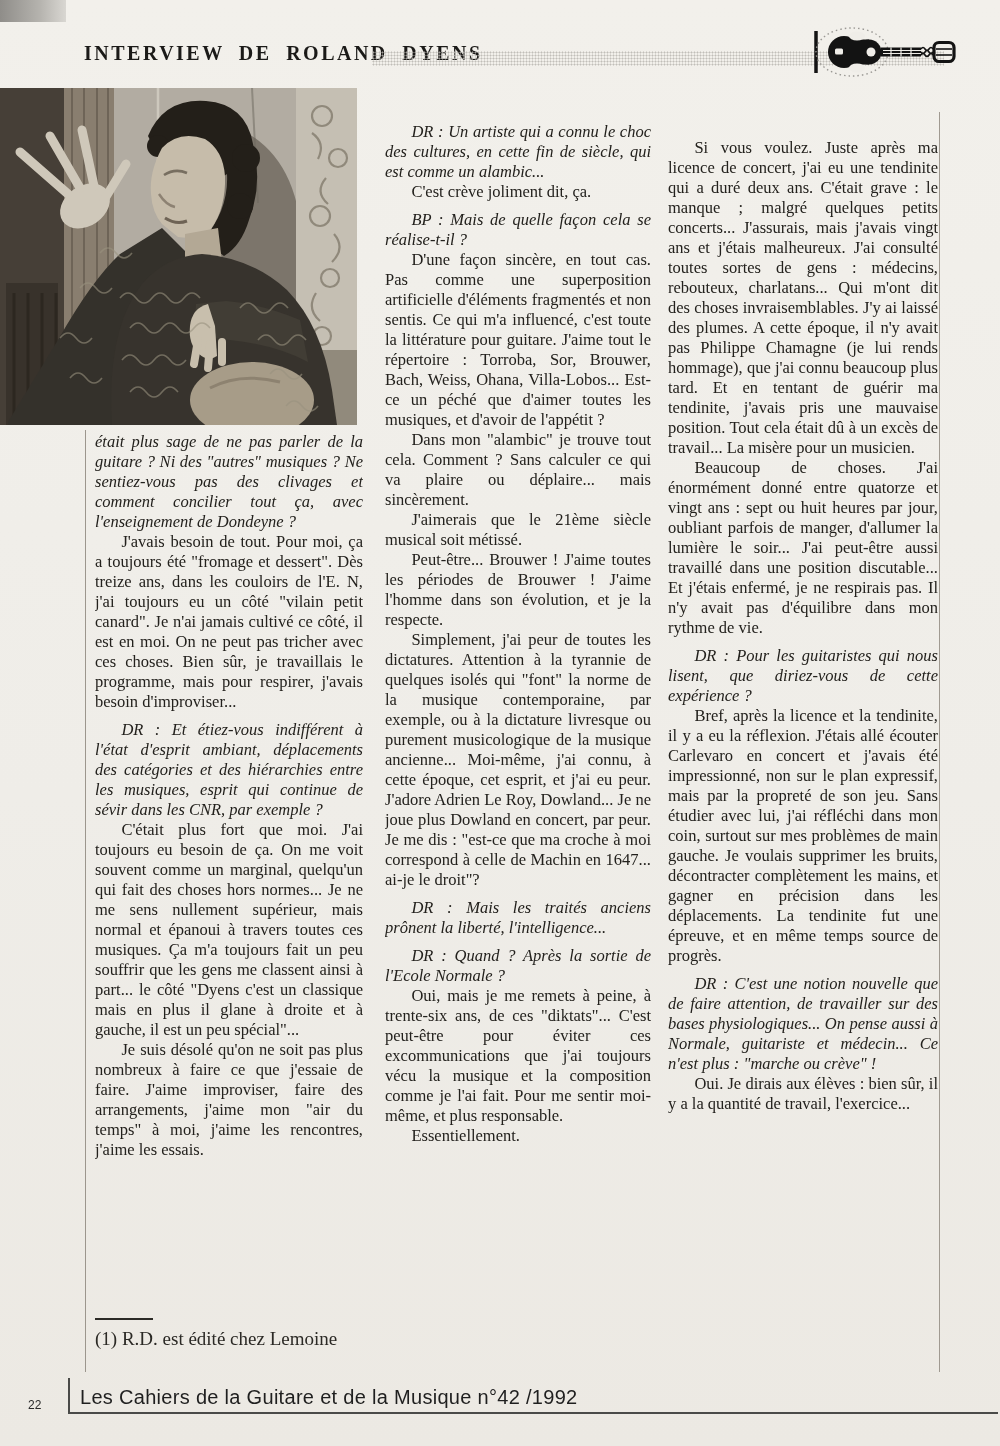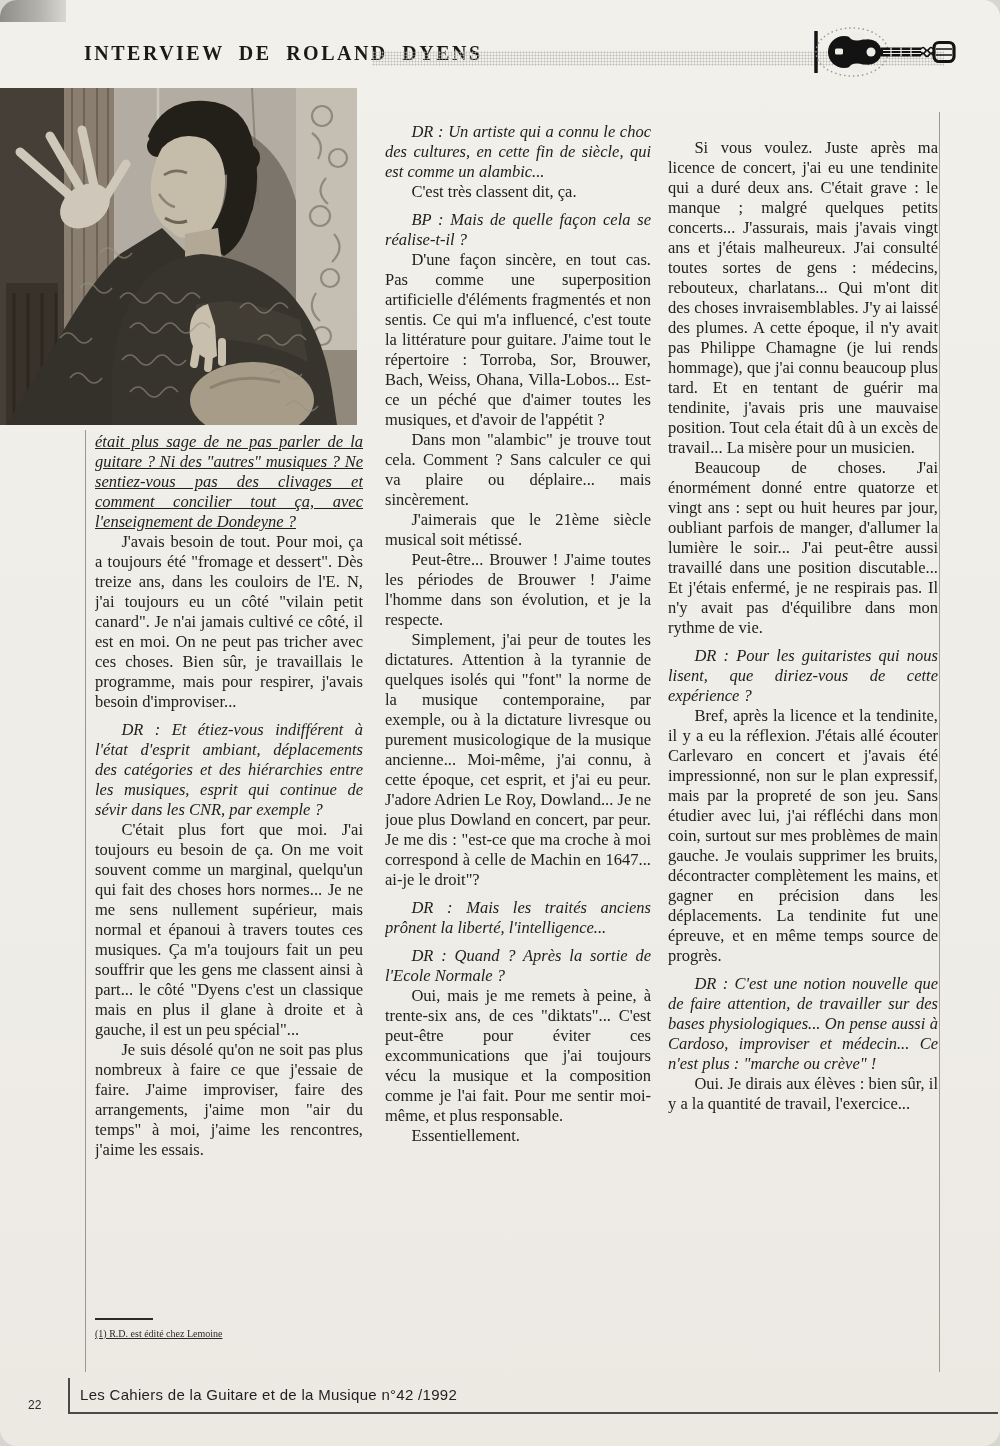--- a/index.html
+++ b/index.html
@@ -1,19 +1,19 @@
 <!DOCTYPE html>
 <html><head>
 <meta charset="utf-8">
 <style>
   html,body{margin:0;padding:0;background:#d8d6d1;}
   .page{
     position:relative;width:1000px;height:1446px;overflow:hidden;
     background:linear-gradient(180deg,#f2f0eb 0%,#efede8 55%,#ece9e3 100%);
-    font-family:"Liberation Serif", serif;color:#23211d;border-radius:17px;
+    font-family:"Liberation Serif", serif;color:#23211d;
   }
   
   .scan-corner{position:absolute;left:0;top:0;width:66px;height:22px;
     background:linear-gradient(90deg,#8f8d89,#b5b3ae 60%,#d9d7d2);}
   
   .page-title{position:absolute;left:84px;top:42px;margin:0;
     font-size:20px;font-weight:600;letter-spacing:2.5px;word-spacing:7px;color:#1b1a18;}
   .dotband{position:absolute;left:372px;top:51px;width:572px;height:15px;
     background-image:radial-gradient(circle,#b8b5b0 0.9px,rgba(0,0,0,0) 1.1px);
     background-size:3px 3px;opacity:.85;}
@@ -23,33 +23,33 @@
   
   .rule-left{position:absolute;left:85px;top:430px;width:1px;height:942px;background:#9c968d;}
   .rule-right{position:absolute;left:939px;top:112px;width:1px;height:1260px;background:#a09a91;}
   
   .col{position:absolute;text-align:justify;font-size:16.5px;line-height:20px;overflow:hidden;}
   .col-left{left:95px;top:432px;width:268px;height:878px;}
   .col-middle{left:385px;top:122px;width:266px;height:1240px;}
   .col-right{left:668px;top:138px;width:270px;height:1240px;}
   .para{margin:0;text-indent:1.6em;}
   .para.question{font-style:italic;margin-top:8px;}
-  .para.cont{text-indent:0;text-decoration:underline;}
+  .para.cont{text-indent:0;}
   .col .para:first-child{margin-top:0;}
   
   .footnote{position:absolute;left:95px;top:1318px;width:268px;}
   .fn-rule{width:58px;border-top:2px solid #2c2a26;margin-bottom:8px;}
-  .fn-text{font-size:10px;color:#2b2925;text-decoration:underline;}
+  .fn-text{font-size:19px;color:#2b2925;}
   
   .page-number{position:absolute;left:28px;top:1398px;font-family:"Liberation Sans",sans-serif;
     font-size:12px;color:#2a2a2a;}
   .footer-rule-v{position:absolute;left:68px;top:1378px;width:2px;height:35px;background:#4a4a48;}
   .footer-rule-h{position:absolute;left:68px;top:1412px;width:930px;height:2px;background:#4a4a48;}
   .footer-title{position:absolute;left:80px;top:1386px;font-family:"Liberation Sans",sans-serif;
-    font-size:15px;color:#1f1f1f;letter-spacing:.3px;}
+    font-size:20px;color:#1f1f1f;letter-spacing:.3px;}
 </style>
 </head>
 <body>
 
 <div class="page">
 
   <div class="scan-corner"></div>
 
   <h1 class="page-title">INTERVIEW DE ROLAND DYENS</h1>
   <div class="dotband"></div>
@@ -165,38 +165,38 @@
 
   <div class="col col-left">
       <p class="para question cont">était plus sage de ne pas parler de la guitare ? Ni des "autres" musiques ? Ne sentiez-vous pas des clivages et comment concilier tout ça, avec l'enseignement de Dondeyne ?</p>
       <p class="para answer">J'avais besoin de tout. Pour moi, ça a toujours été "fromage et dessert". Dès treize ans, dans les couloirs de l'E. N, j'ai toujours eu un côté "vilain petit canard". Je n'ai jamais cultivé ce côté, il est en moi. On ne peut pas tricher avec ces choses. Bien sûr, je travaillais le programme, mais pour respirer, j'avais besoin d'improviser...</p>
       <p class="para question">DR : Et étiez-vous indifférent à l'état d'esprit ambiant, déplacements des catégories et des hiérarchies entre les musiques, esprit qui continue de sévir dans les CNR, par exemple ?</p>
       <p class="para answer">C'était plus fort que moi. J'ai toujours eu besoin de ça. On me voit souvent comme un marginal, quelqu'un qui fait des choses hors normes... Je ne me sens nullement supérieur, mais normal et épanoui à travers toutes ces musiques. Ça m'a toujours fait un peu souffrir que les gens me classent ainsi à part... le côté "Dyens c'est un classique mais en plus il glane à droite et à gauche, il est un peu spécial"...</p>
       <p class="para answer">Je suis désolé qu'on ne soit pas plus nombreux à faire ce que j'essaie de faire. J'aime improviser, faire des arrangements, j'aime mon "air du temps" à moi, j'aime les rencontres, j'aime les essais.</p>
     </div>
   <div class="col col-middle">
       <p class="para question">DR : Un artiste qui a connu le choc des cultures, en cette fin de siècle, qui est comme un alambic...</p>
-      <p class="para answer">C'est très classent dit, ça.</p>
+      <p class="para answer">C'est crève joliment dit, ça.</p>
       <p class="para question">BP : Mais de quelle façon cela se réalise-t-il ?</p>
       <p class="para answer">D'une façon sincère, en tout cas. Pas comme une superposition artificielle d'éléments fragmentés et non sentis. Ce qui m'a influencé, c'est toute la littérature pour guitare. J'aime tout le répertoire : Torroba, Sor, Brouwer, Bach, Weiss, Ohana, Villa-Lobos... Est-ce un péché que d'aimer toutes les musiques, et d'avoir de l'appétit ?</p>
       <p class="para answer">Dans mon "alambic" je trouve tout cela. Comment ? Sans calculer ce qui va plaire ou déplaire... mais sincèrement.</p>
       <p class="para answer">J'aimerais que le 21ème siècle musical soit métissé.</p>
       <p class="para answer">Peut-être... Brouwer ! J'aime toutes les périodes de Brouwer ! J'aime l'homme dans son évolution, et je la respecte.</p>
       <p class="para answer">Simplement, j'ai peur de toutes les dictatures. Attention à la tyrannie de quelques isolés qui "font" la norme de la musique contemporaine, par exemple, ou à la dictature livresque ou purement musicologique de la musique ancienne... Moi-même, j'ai connu, à cette époque, cet esprit, et j'ai eu peur. J'adore Adrien Le Roy, Dowland... Je ne joue plus Dowland en concert, par peur. Je me dis : "est-ce que ma croche à moi correspond à celle de Machin en 1647... ai-je le droit"?</p>
       <p class="para question">DR : Mais les traités anciens prônent la liberté, l'intelligence...</p>
       <p class="para question">DR : Quand ? Après la sortie de l'Ecole Normale ?</p>
       <p class="para answer">Oui, mais je me remets à peine, à trente-six ans, de ces "diktats"... C'est peut-être pour éviter ces excommunications que j'ai toujours vécu la musique et la composition comme je l'ai fait. Pour me sentir moi-même, et plus responsable.</p>
       <p class="para answer">Essentiellement.</p>
     </div>
   <div class="col col-right">
       <p class="para answer">Si vous voulez. Juste après ma licence de concert, j'ai eu une tendinite qui a duré deux ans. C'était grave : le manque ; malgré quelques petits concerts... J'assurais, mais j'avais vingt ans et j'étais malheureux. J'ai consulté toutes sortes de gens : médecins, rebouteux, charlatans... Qui m'ont dit des choses invraisemblables. J'y ai laissé des plumes. A cette époque, il n'y avait pas Philippe Chamagne (je lui rends hommage), que j'ai connu beaucoup plus tard. Et en tentant de guérir ma tendinite, j'avais pris une mauvaise position. Tout cela était dû à un excès de travail... La misère pour un musicien.</p>
       <p class="para answer">Beaucoup de choses. J'ai énormément donné entre quatorze et vingt ans : sept ou huit heures par jour, oubliant parfois de manger, d'allumer la lumière le soir... J'ai peut-être aussi travaillé dans une position discutable... Et j'étais enfermé, je ne respirais pas. Il n'y avait pas d'équilibre dans mon rythme de vie.</p>
       <p class="para question">DR : Pour les guitaristes qui nous lisent, que diriez-vous de cette expérience ?</p>
       <p class="para answer">Bref, après la licence et la tendinite, il y a eu la réflexion. J'étais allé écouter Carlevaro en concert et j'avais été impressionné, non sur le plan expressif, mais par la propreté de son jeu. Sans étudier avec lui, j'ai réfléchi dans mon coin, surtout sur mes problèmes de main gauche. Je voulais supprimer les bruits, décontracter complètement les mains, et gagner en précision dans les déplacements. La tendinite fut une épreuve, et en même temps source de progrès.</p>
-      <p class="para question">DR : C'est une notion nouvelle que de faire attention, de travailler sur des bases physiologiques... On pense aussi à Cardoso, improviser et médecin... Ce n'est plus : "marche ou crève" !</p>
+      <p class="para question">DR : C'est une notion nouvelle que de faire attention, de travailler sur des bases physiologiques... On pense aussi à Normale, guitariste et médecin... Ce n'est plus : "marche ou crève" !</p>
       <p class="para answer">Oui. Je dirais aux élèves : bien sûr, il y a la quantité de travail, l'exercice...</p>
     </div>
 
   <div class="footnote">
     <div class="fn-rule"></div>
     <div class="fn-text">(1) R.D. est édité chez Lemoine</div>
   </div>
 
   <div class="page-number">22</div>
   <div class="footer-rule-v"></div>

